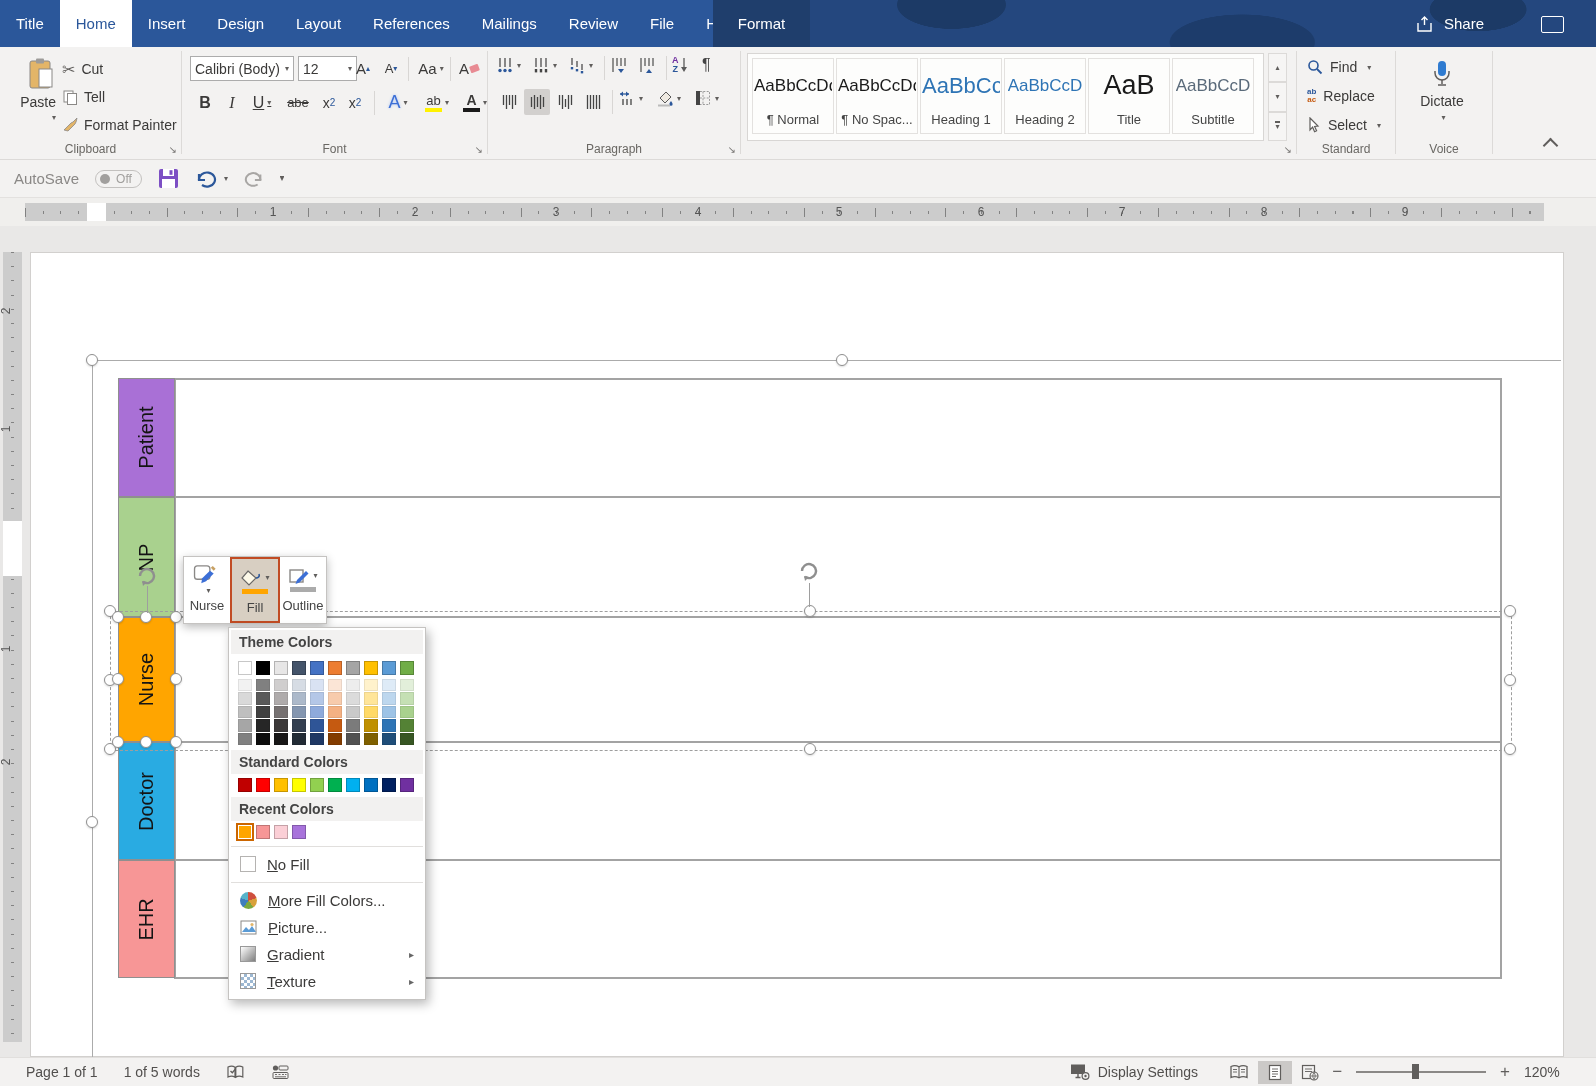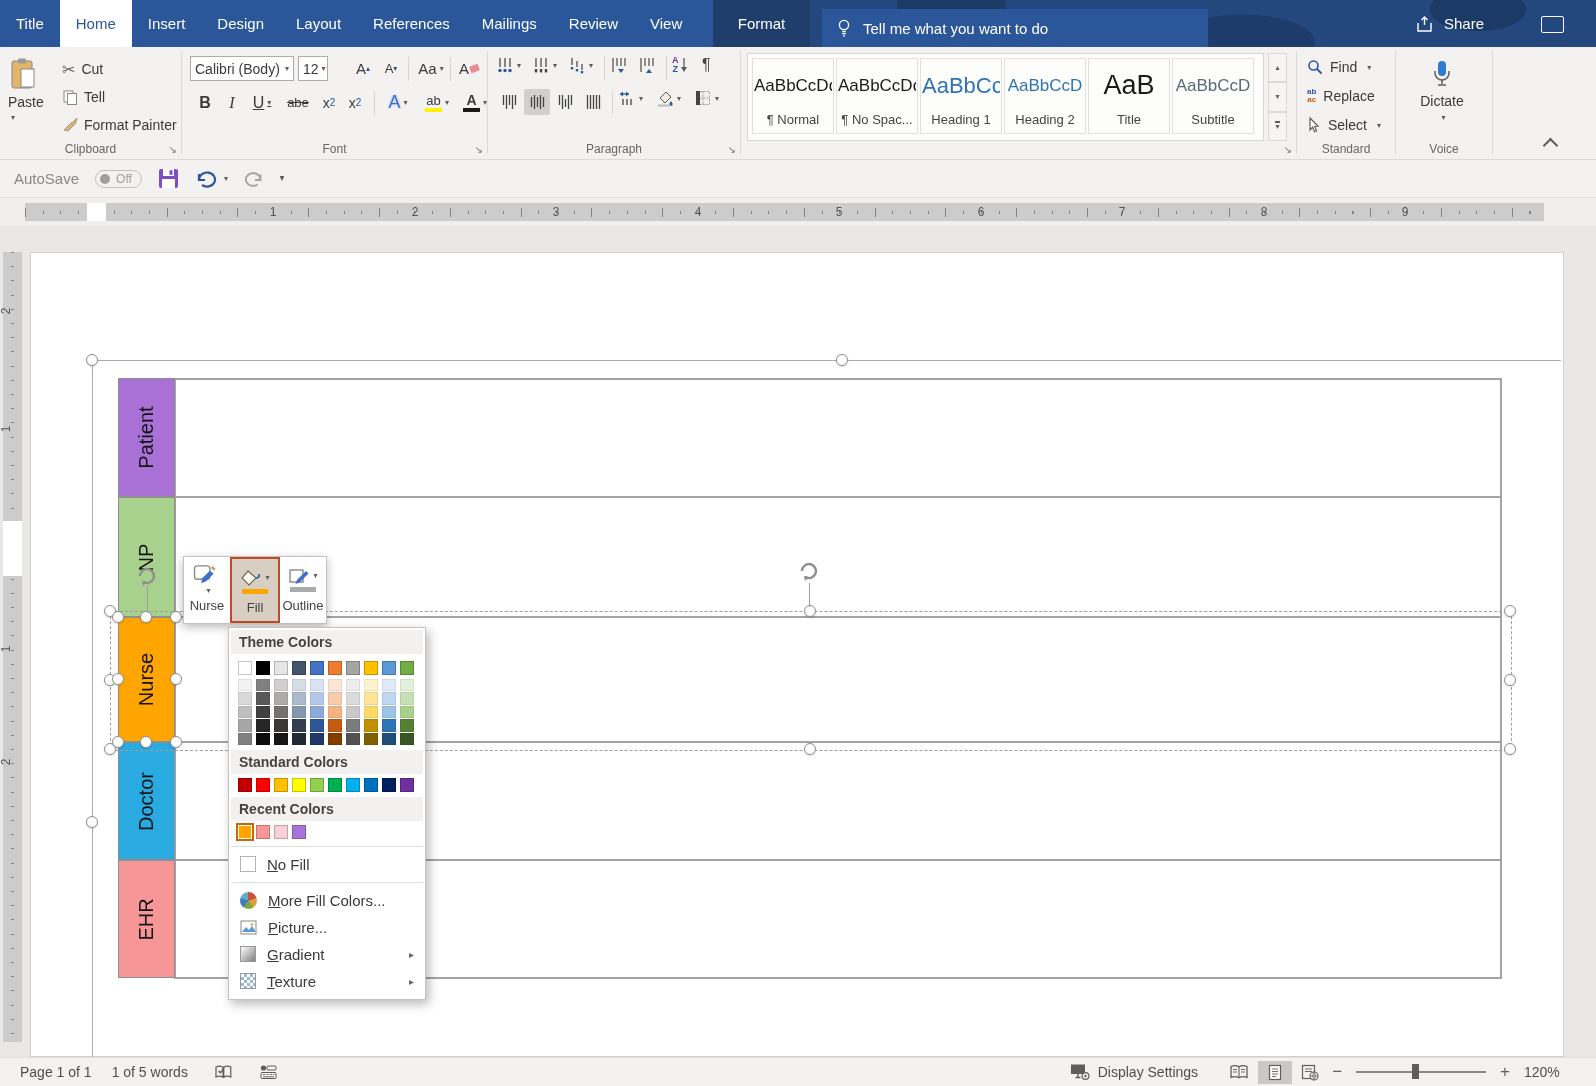--- a/index.html
+++ b/index.html
@@ -16,21 +16,21 @@
   .share{position:absolute;right:112px;top:0;height:47px;display:flex;align-items:center;gap:9px;font-size:15px;color:#fff}
   .feedback{position:absolute;right:32px;top:16px;width:21px;height:15px;border:1.6px solid #fff;border-radius:2px}
   
   .ribbon{position:absolute;left:0;top:47px;width:1596px;height:113px;background:#F3F2F1;border-bottom:1px solid #DCDAD8;box-sizing:border-box;color:#3B3A39}
   .grp{position:absolute;top:0;height:112px}
   .gdiv{position:absolute;top:4px;width:1px;height:103px;background:#DCDAD8}
   .glabel{position:absolute;bottom:3px;left:0;right:0;text-align:center;font-size:12px;color:#696763}
   .launcher{position:absolute;right:4px;bottom:4px;font-size:10px;color:#7A7876;line-height:1}
   .car{font-size:8px;color:#605E5C;margin-left:3px}
   
-  .paste{position:absolute;left:8px;top:6px;width:48px;height:100px;display:flex;flex-direction:column;align-items:flex-start;padding-top:4px;font-size:14px;gap:3px;box-sizing:border-box}
+  .paste{position:absolute;left:8px;top:6px;width:48px;height:100px;display:flex;flex-direction:column;align-items:flex-end;padding-top:4px;font-size:14px;gap:3px;box-sizing:border-box}
   .cliprow{position:absolute;left:62px;display:flex;align-items:center;gap:6px;font-size:14px;height:24px}
   
   .combo{position:absolute;top:9px;height:25px;background:#fff;border:1px solid #ACACAC;display:flex;align-items:center;font-size:14px;padding:0 4px;box-sizing:border-box;justify-content:space-between}
   .f-ic{position:absolute;top:9px;height:25px;display:inline-flex;align-items:center;justify-content:center;font-size:15px}
   .frow2{position:absolute;top:42px;height:27px;display:inline-flex;align-items:center;justify-content:center;font-size:16px}
   .vdiv-s{position:absolute;width:1px;height:24px;background:#D8D6D4}
   .sb{font-size:10px;vertical-align:-3px}
   .sp{font-size:10px;vertical-align:6px}
   .bar{display:block;width:17px;height:4px;margin-top:1px}
   .stack{display:flex;flex-direction:column;align-items:center;line-height:1}
@@ -102,21 +102,21 @@
   .mitem{display:flex;align-items:center;gap:11px;padding:5px 11px;font-size:15px;color:#3B3A39}
   .mi-ic{width:17px;height:17px;flex:0 0 17px}
   .ak{text-decoration:underline}
   .subarrow{margin-left:auto;color:#666;font-size:10px}
   .nofillsw{width:16px;height:16px;border:1px solid #B5B3B1;background:#fff;box-sizing:border-box}
   .wheel{width:17px;height:17px;border-radius:50%;background:conic-gradient(#CF4F3E 0 72deg,#D8A13A 72deg 144deg,#7CA83E 144deg 216deg,#3F7EBC 216deg 288deg,#56B3C9 288deg 360deg)}
   .gradsw{width:16px;height:16px;border:1px solid #999;background:linear-gradient(135deg,#fff 0%,#7F7F7F 100%);box-sizing:border-box}
   .texsw{width:16px;height:16px;border:1px solid #999;background:conic-gradient(#9DB8D2 25%,#fff 0 50%,#9DB8D2 0 75%,#fff 0) 0 0/6px 6px;box-sizing:border-box}
   
   .statusbar{position:absolute;left:0;top:1057px;width:1596px;height:29px;background:#F3F2F1;border-top:1px solid #E1DFDD;box-sizing:border-box;display:flex;align-items:center;font-size:14px;color:#514F4D}
-  .stitem{margin-left:20px;white-space:nowrap}
+  .stitem{margin-left:26px;white-space:nowrap}
   .sticon{margin-left:26px;display:flex;align-items:center}
   .stright{margin-left:auto;display:flex;align-items:center;gap:0}
   .viewbtn{padding:3px 9px;display:flex;align-items:center}
   .viewbtn.active{background:#CBC9C7}
   .ztrack{width:130px;height:2px;background:#8A8886;position:relative;margin:0 10px}
   .zthumb{position:absolute;left:56px;top:-7px;width:7px;height:15px;background:#605E5C}
   .zsign{font-size:17px;color:#605E5C;padding:0 4px}
   .zlabel{width:52px;text-align:left;margin:0 20px 0 10px}
 </style>
 </head>
@@ -127,32 +127,25 @@
   <div class="tabbar">
     <div class="tabs">
       <div class="tab">Title</div>
       <div class="tab active">Home</div>
       <div class="tab">Insert</div>
       <div class="tab">Design</div>
       <div class="tab">Layout</div>
       <div class="tab">References</div>
       <div class="tab">Mailings</div>
       <div class="tab">Review</div>
-      <div class="tab">View</div>
+      <div class="tab">File</div>
       <div class="tab">Help</div>
     </div>
     <div class="deco"></div>
     <div class="ctxpanel">Format</div>
-    <div class="tellme">
-      <svg class="bulb" width="18" height="20" viewBox="0 0 18 20">
-          <circle cx="9" cy="7" r="4.6" fill="none" stroke="#fff" stroke-width="1.4"></circle>
-          <path d="M7.2 13.5h3.6M7.2 15.7h3.6M8 17.8h2" stroke="#fff" stroke-width="1.3" fill="none"></path>
-        </svg>
-      <span>Tell me what you want to do</span>
-    </div>
     <div class="share">
       <svg width="20" height="18" viewBox="0 0 20 18">
           <path d="M3 8v8h13V8" fill="none" stroke="#fff" stroke-width="1.4"></path>
           <path d="M9.5 10V2.5" stroke="#fff" stroke-width="1.4"></path>
           <path d="M6.5 5l3-3 3 3" fill="none" stroke="#fff" stroke-width="1.4"></path>
         </svg>
       <span>Share</span>
     </div>
     <div class="feedback"></div>
   </div>
@@ -189,21 +182,21 @@
       <div class="glabel">Clipboard</div>
       <div class="launcher">↘</div>
     </div>
     <div class="gdiv" style="left:181px"></div>
 
     <div class="grp" style="left:182px;width:305px">
       <div class="combo" style="left:8px;width:104px">
         <span>Calibri (Body)</span>
           <span class="car">▾</span>
       </div>
-      <div class="combo" style="left:116px;width:30px">
+      <div class="combo" style="left:116px;width:59px">
         <span>12</span>
           <span class="car">▾</span>
       </div>
       <div class="f-ic" style="left:168px;width:26px">
           <span>A</span>
           <span style="font-size:8px;color:#2B579A;vertical-align:8px">▴</span>
         </div>
       <div class="f-ic" style="left:196px;width:26px">
           <span style="font-size:13px">A</span>
           <span style="font-size:8px;color:#2B579A">▾</span>

